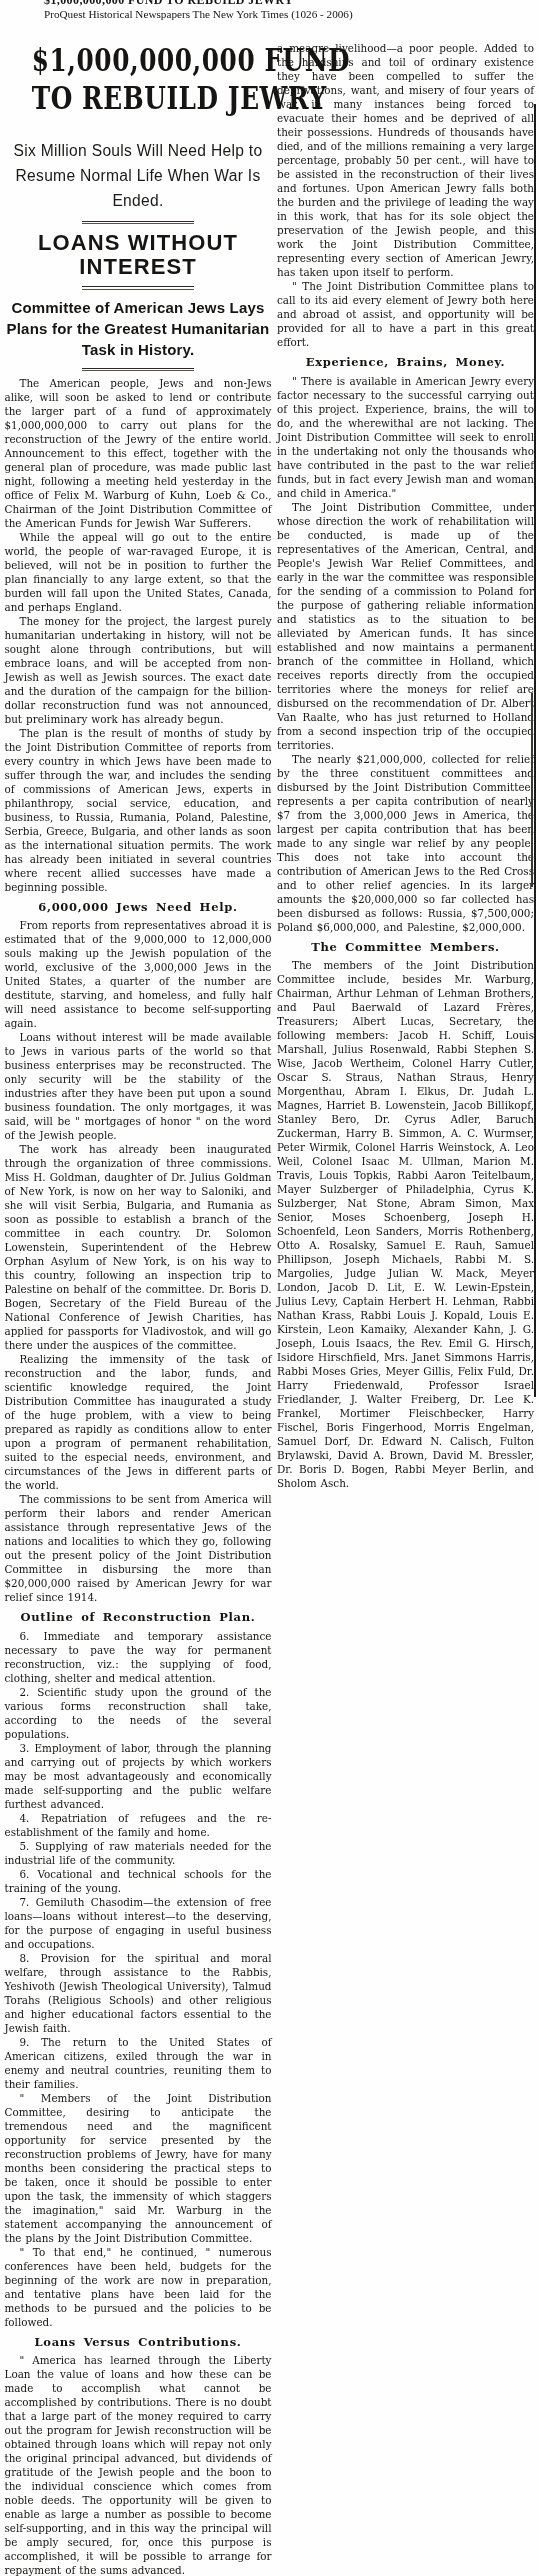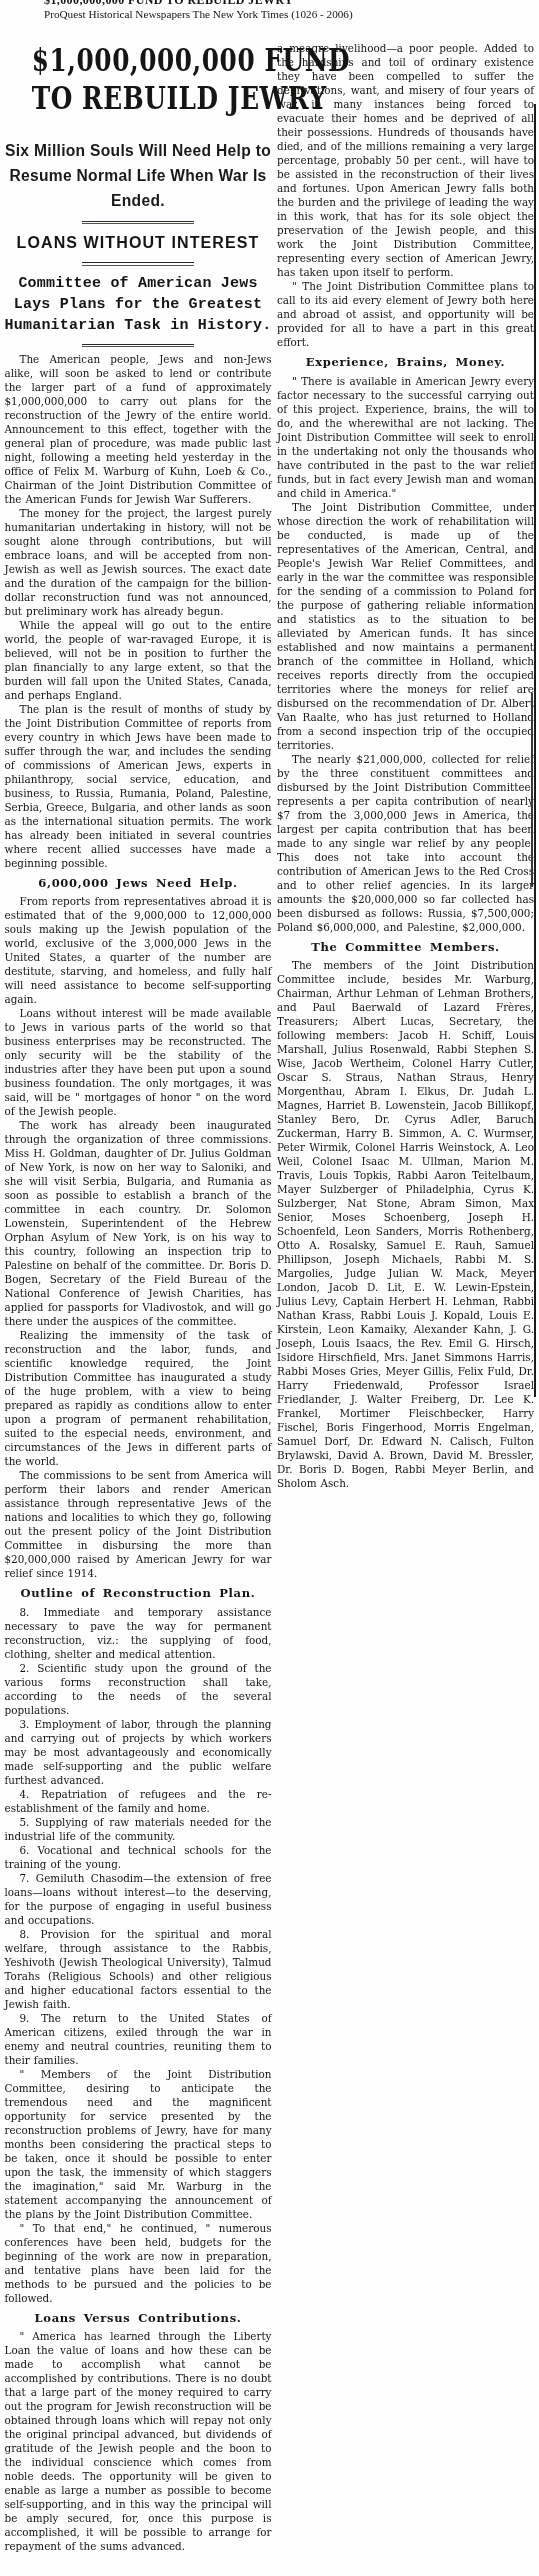--- a/index.html
+++ b/index.html
@@ -15,24 +15,24 @@
   .pg{font-size:11.2px;line-height:13.4px;font-family:"Liberation Serif", serif;}
   
   .col{position:absolute;top:41px;}
   .col-left{left:4.5px;width:267px;}
   .col-right{left:277px;width:257px;}
   
   .headline{white-space:nowrap;text-align:center;font-weight:bold;font-size:31px;line-height:38px;
         transform:scaleX(0.8);transform-origin:50% 0;letter-spacing:0.7px;
         font-family:"DejaVu Serif", serif;}
   .deck{margin-top:21px;text-align:center;font-family:"Liberation Sans", sans-serif;
-        font-weight:bold;font-size:15.6px;line-height:25px;color:#1b1a18;letter-spacing:0.3px;}
+        font-weight:normal;font-size:15.6px;line-height:25px;color:#1b1a18;letter-spacing:0.3px;}
   .kicker{margin-top:6.7px;text-align:center;font-family:"Liberation Sans", sans-serif;
-        font-weight:bold;font-size:16px;line-height:24px;letter-spacing:1.1px;}
-  .subdeck{margin-top:7.5px;text-align:center;font-family:Liberation Mono, monospace;
+        font-weight:bold;font-size:22px;line-height:24px;letter-spacing:1.1px;}
+  .subdeck{margin-top:7.5px;text-align:center;font-family:Liberation Sans, sans-serif;
         font-weight:bold;font-size:15px;line-height:21px;letter-spacing:0.2px;}
   .rule{width:112px;margin:7.5px auto 4.5px auto;border:0;border-top:1.5px solid #2a2926;height:1.5px;
         border-bottom:0.7px solid #55524c;}
   
   .body-p{margin:0;font-size:10.4px;line-height:14px;text-align:justify;text-indent:15px;
         word-spacing:0.7px;}
   .noindent{text-indent:0;}
   .subhead{margin:6px 0 4.5px 0;text-align:center;font-size:11.5px;font-weight:bold;
         letter-spacing:0.7px;word-spacing:3px;}
   
@@ -57,31 +57,31 @@
       <div>TO REBUILD JEWRY</div>
     </div>
     <div class="deck">Six Million Souls Will Need Help to Resume Normal Life When War Is Ended.</div>
     <hr class="rule">
     <div class="kicker">LOANS WITHOUT INTEREST</div>
     <hr class="rule">
     <div class="subdeck">Committee of American Jews Lays Plans for the Greatest Humanitarian Task in History.</div>
     <hr class="rule">
     <div id="left-column-blocks">
         <p class="body-p">The American people, Jews and non-Jews alike, will soon be asked to lend or contribute the larger part of a fund of approximately $1,000,000,000 to carry out plans for the reconstruction of the Jewry of the entire world. Announcement to this effect, together with the general plan of procedure, was made public last night, following a meeting held yesterday in the office of Felix M. Warburg of Kuhn, Loeb &amp; Co., Chairman of the Joint Distribution Committee of the American Funds for Jewish War Sufferers.</p>
+        <p class="body-p">While the appeal will go out to the entire world, the people of war-ravaged Europe, it is believed, will not be in position to further the plan financially to any large extent, so that the burden will fall upon the United States, Canada, and perhaps England.</p>
         <p class="body-p">The money for the project, the largest purely humanitarian undertaking in history, will not be sought alone through contributions, but will embrace loans, and will be accepted from non-Jewish as well as Jewish sources. The exact date and the duration of the campaign for the billion-dollar reconstruction fund was not announced, but preliminary work has already begun.</p>
-        <p class="body-p">While the appeal will go out to the entire world, the people of war-ravaged Europe, it is believed, will not be in position to further the plan financially to any large extent, so that the burden will fall upon the United States, Canada, and perhaps England.</p>
         <p class="body-p">The plan is the result of months of study by the Joint Distribution Committee of reports from every country in which Jews have been made to suffer through the war, and includes the sending of commissions of American Jews, experts in philanthropy, social service, education, and business, to Russia, Rumania, Poland, Palestine, Serbia, Greece, Bulgaria, and other lands as soon as the international situation permits. The work has already been initiated in several countries where recent allied successes have made a beginning possible.</p>
         <h3 class="subhead">6,000,000 Jews Need Help.</h3>
         <p class="body-p">From reports from representatives abroad it is estimated that of the 9,000,000 to 12,000,000 souls making up the Jewish population of the world, exclusive of the 3,000,000 Jews in the United States, a quarter of the number are destitute, starving, and homeless, and fully half will need assistance to become self-supporting again.</p>
         <p class="body-p">Loans without interest will be made available to Jews in various parts of the world so that business enterprises may be reconstructed. The only security will be the stability of the industries after they have been put upon a sound business foundation. The only mortgages, it was said, will be " mortgages of honor " on the word of the Jewish people.</p>
         <p class="body-p">The work has already been inaugurated through the organization of three commissions. Miss H. Goldman, daughter of Dr. Julius Goldman of New York, is now on her way to Saloniki, and she will visit Serbia, Bulgaria, and Rumania as soon as possible to establish a branch of the committee in each country. Dr. Solomon Lowenstein, Superintendent of the Hebrew Orphan Asylum of New York, is on his way to this country, following an inspection trip to Palestine on behalf of the committee. Dr. Boris D. Bogen, Secretary of the Field Bureau of the National Conference of Jewish Charities, has applied for passports for Vladivostok, and will go there under the auspices of the committee.</p>
         <p class="body-p">Realizing the immensity of the task of reconstruction and the labor, funds, and scientific knowledge required, the Joint Distribution Committee has inaugurated a study of the huge problem, with a view to being prepared as rapidly as conditions allow to enter upon a program of permanent rehabilitation, suited to the especial needs, environment, and circumstances of the Jews in different parts of the world.</p>
         <p class="body-p">The commissions to be sent from America will perform their labors and render American assistance through representative Jews of the nations and localities to which they go, following out the present policy of the Joint Distribution Committee in disbursing the more than $20,000,000 raised by American Jewry for war relief since 1914.</p>
         <h3 class="subhead">Outline of Reconstruction Plan.</h3>
-        <p class="body-p">8. Immediate and temporary assistance necessary to pave the way for permanent reconstruction, viz.: the supplying of food, clothing, shelter and medical attention.</p>
+        <p class="body-p">6. Immediate and temporary assistance necessary to pave the way for permanent reconstruction, viz.: the supplying of food, clothing, shelter and medical attention.</p>
         <p class="body-p">2. Scientific study upon the ground of the various forms reconstruction shall take, according to the needs of the several populations.</p>
         <p class="body-p">3. Employment of labor, through the planning and carrying out of projects by which workers may be most advantageously and economically made self-supporting and the public welfare furthest advanced.</p>
         <p class="body-p">4. Repatriation of refugees and the re-establishment of the family and home.</p>
         <p class="body-p">5. Supplying of raw materials needed for the industrial life of the community.</p>
         <p class="body-p">6. Vocational and technical schools for the training of the young.</p>
         <p class="body-p">7. Gemiluth Chasodim—the extension of free loans—loans without interest—to the deserving, for the purpose of engaging in useful business and occupations.</p>
         <p class="body-p">8. Provision for the spiritual and moral welfare, through assistance to the Rabbis, Yeshivoth (Jewish Theological University), Talmud Torahs (Religious Schools) and other religious and higher educational factors essential to the Jewish faith.</p>
         <p class="body-p">9. The return to the United States of American citizens, exiled through the war in enemy and neutral countries, reuniting them to their families.</p>
         <p class="body-p">" Members of the Joint Distribution Committee, desiring to anticipate the tremendous need and the magnificent opportunity for service presented by the reconstruction problems of Jewry, have for many months been considering the practical steps to be taken, once it should be possible to enter upon the task, the immensity of which staggers the imagination," said Mr. Warburg in the statement accompanying the announcement of the plans by the Joint Distribution Committee.</p>
         <p class="body-p">" To that end," he continued, " numerous conferences have been held, budgets for the beginning of the work are now in preparation, and tentative plans have been laid for the methods to be pursued and the policies to be followed.</p>

